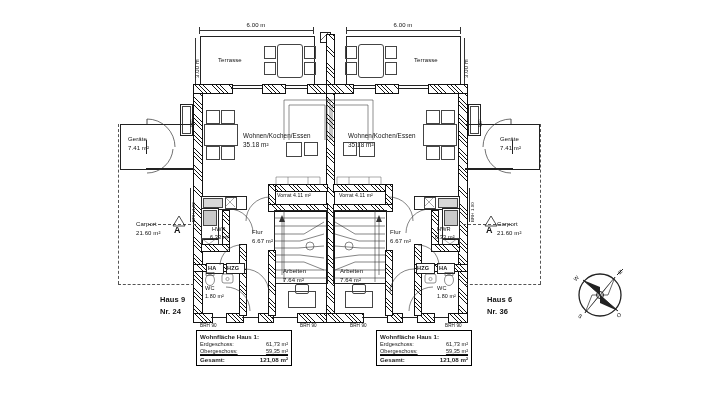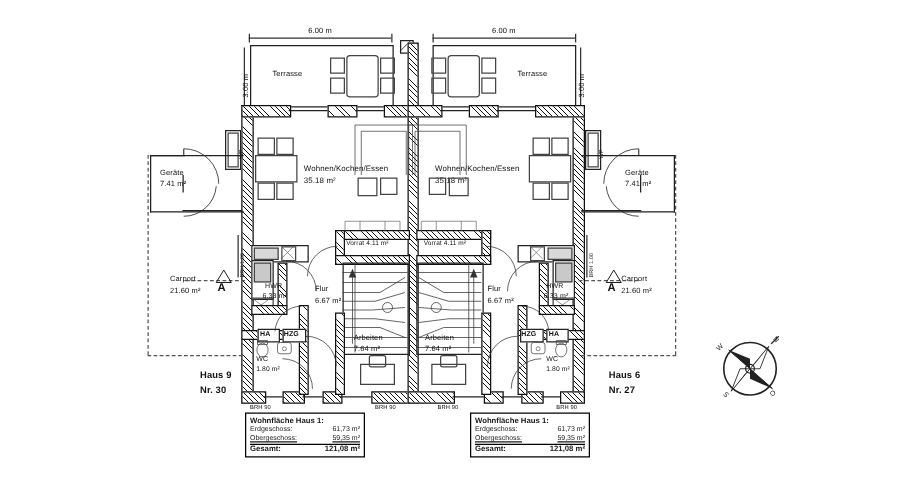--- a/index.html
+++ b/index.html
@@ -405,23 +405,23 @@
   <svg class="abs" style="left:389px;top:268px;" width="26" height="26">
     <path d="M25,1 A24,24 0 0 0 1,25" fill="none" stroke="#333" stroke-width="0.6"></path>
   </svg>
 
   <div class="txt" style="left:340px;top:268px;">Arbeiten</div>
   <div class="txt" style="left:340px;top:277px;">7.64 m²</div>
   <div class="thin2" style="left:345px;top:291px;width:26px;height:15px;"></div>
   <div class="thin2" style="left:352px;top:284px;width:12px;height:8px;border-radius:2px;"></div>
 
   <div class="txt b" style="left:160px;top:296px;font-size:7.5px;">Haus 9</div>
-  <div class="txt b" style="left:160px;top:308px;font-size:7.5px;">Nr. 30</div>
+  <div class="txt b" style="left:160px;top:308px;font-size:7.5px;">Nr. 24</div>
   <div class="txt b" style="left:487px;top:296px;font-size:7.5px;">Haus 6</div>
-  <div class="txt b" style="left:487px;top:308px;font-size:7.5px;">Nr. 27</div>
+  <div class="txt b" style="left:487px;top:308px;font-size:7.5px;">Nr. 36</div>
 
   <div class="legend" style="left:196px;top:330px;width:88px;">
     <div class="hd">Wohnfläche Haus 1:</div>
     <div class="row">
       <span>Erdgeschoss:</span>
       <span>61,73 m²</span>
     </div>
     <div class="row ul">
       <span>Obergeschoss:</span>
       <span>59,35 m²</span>

